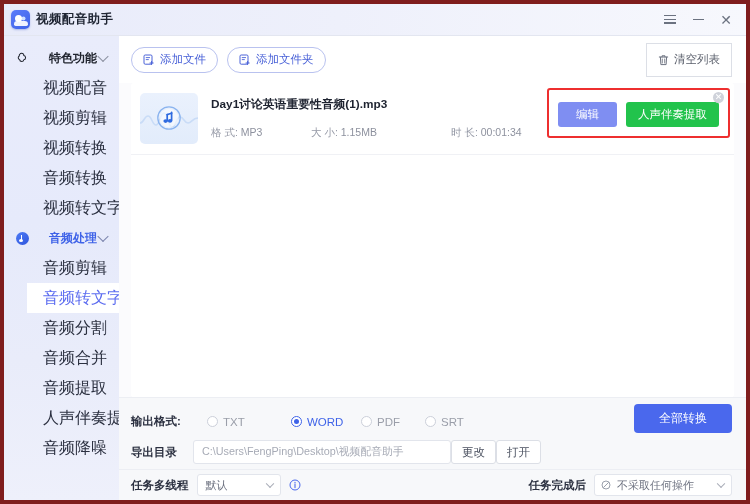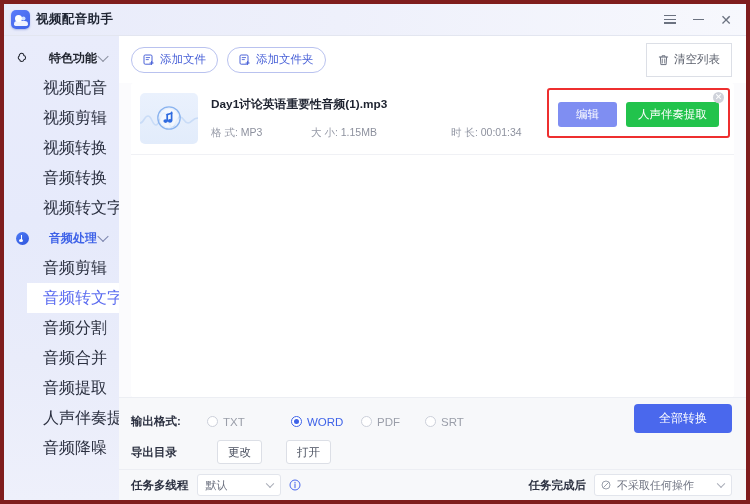--- a/index.html
+++ b/index.html
@@ -191,21 +191,21 @@
   .radio.lw1{width:79px;}
   .radio.lw2{width:77px;}
 
   .dir-row{display:flex;align-items:center;height:34px;}
   .dir-input{
     flex:1;height:24px;border:1px solid #e2e5ec;border-radius:3px;background:#fff;
     font-size:10.8px;color:#a7abb6;padding:0 8px;box-sizing:border-box;
     display:flex;align-items:center;max-width:258px;
   }
   .mini-btn{
-    height:24px;min-width:40px;padding:0 10px;margin-left:24px;border:1px solid #dcdfe6;border-radius:3px;
+    height:24px;min-width:40px;padding:0 10px;margin-left:0;border:1px solid #dcdfe6;border-radius:3px;
     background:#fff;color:#4b5160;font-size:11.5px;cursor:pointer;display:inline-flex;
     align-items:center;justify-content:center;font-family:inherit;box-sizing:border-box;
   }
 
   .btn-convert-all{
     position:absolute;right:14px;top:6px;width:98px;height:29px;
     background:#4a68ed;color:#fff;border:none;border-radius:4px;font-size:12px;
     cursor:pointer;font-family:inherit;display:flex;align-items:center;justify-content:center;
   }
 
@@ -411,20 +411,21 @@
           </span>
           <span class="radio rw3">
             <span class="dot"></span>
             <span>SRT</span>
           </span>
         </div>
 
 
         <div class="dir-row">
           <span class="slabel">导出目录</span>
+          <span class="dir-input">C:\Users\FengPing\Desktop\视频配音助手</span>
           <button class="mini-btn">更改</button>
           <button class="mini-btn">打开</button>
         </div>
 
         <button class="btn-convert-all">全部转换</button>
       </div>
 
       <div class="bottombar">
         <span class="bb-label">任务多线程</span>
         <span class="select sel-thread">

